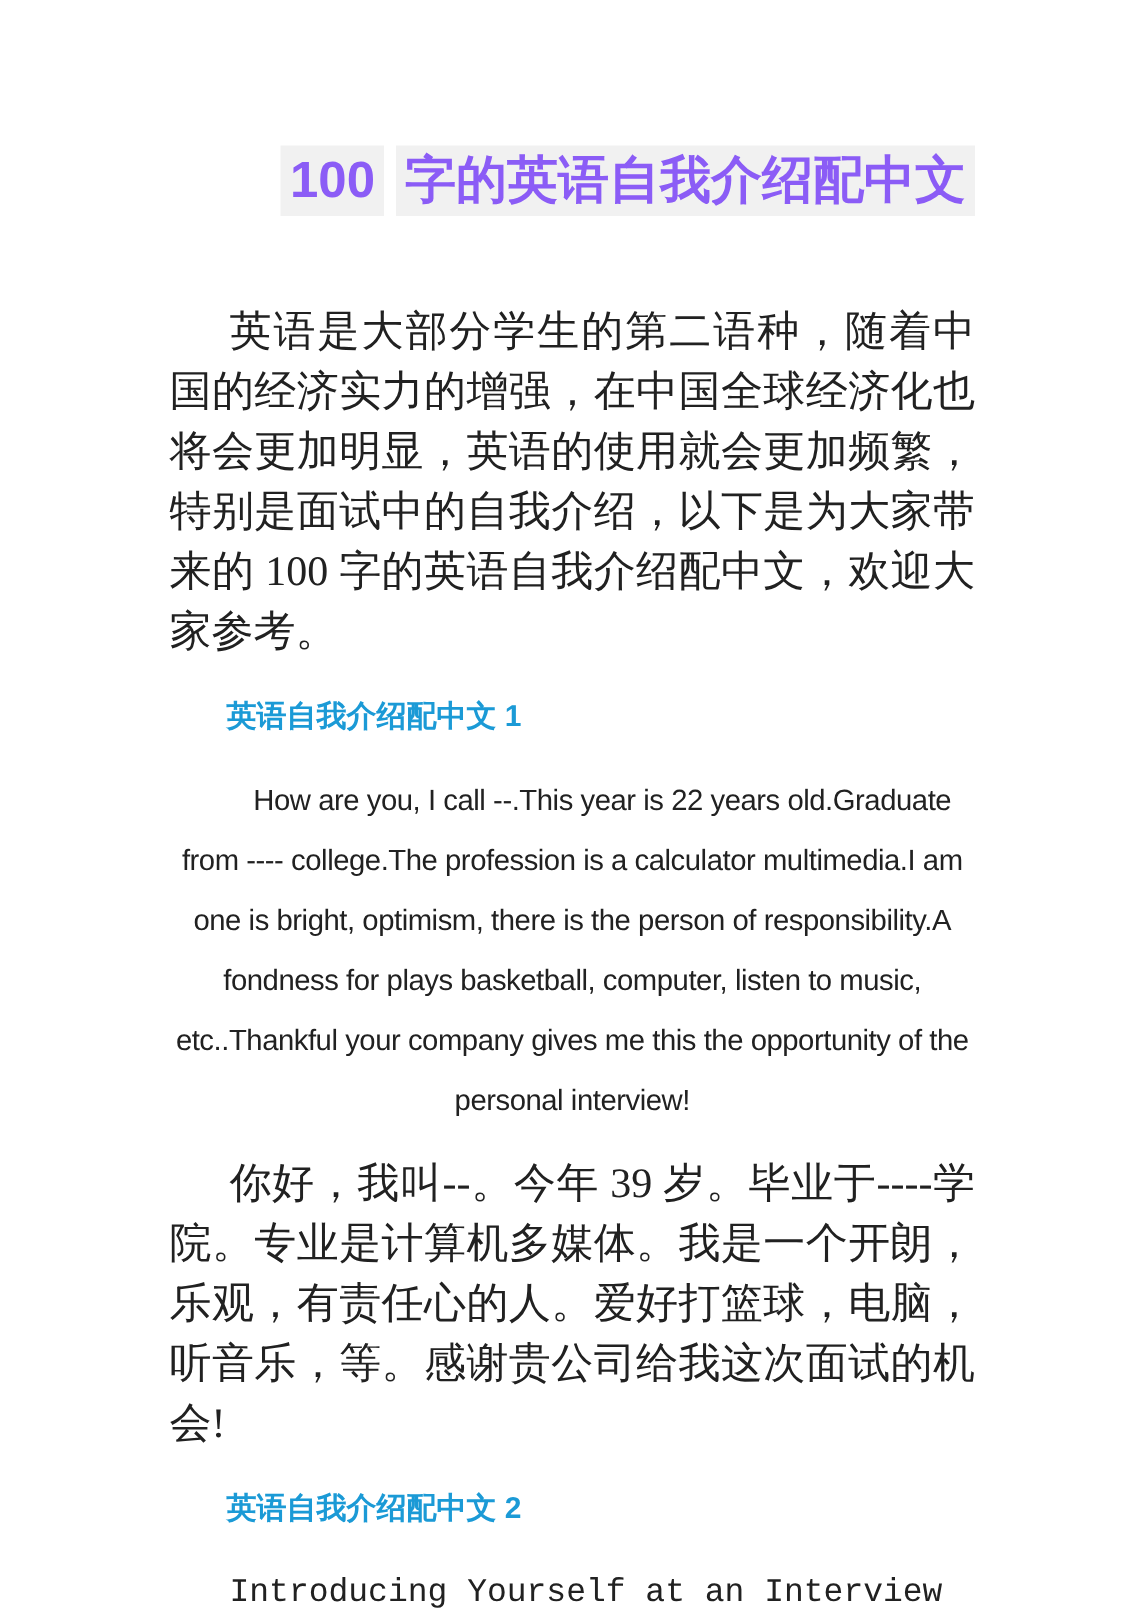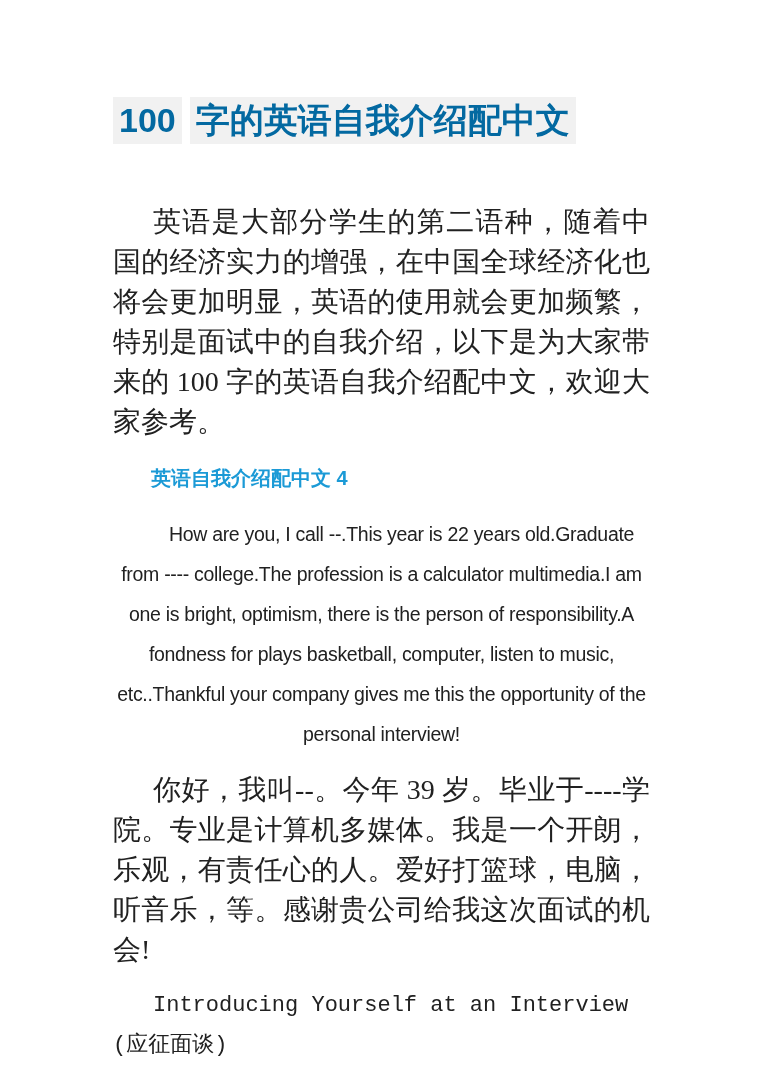--- a/index.html
+++ b/index.html
@@ -13,26 +13,26 @@
     width: 763px;
     height: 1080px;
     background: #ffffff;
     padding: 96px 113px 0 113px;
     overflow: hidden;
     font-family: "Liberation Serif", "DejaVu Serif", serif;
     color: #212121;
   }
   .doc-title {
     margin: 0 0 58px 0;
-    text-align: left;
+    text-align: right;
     font-family: "Liberation Sans", "DejaVu Sans", sans-serif;
     font-weight: bold;
     font-size: 34px;
     line-height: 48px;
-    color: #0369a1;
+    color: #8b5cf6;
     white-space: nowrap;
   }
   .doc-title .hl {
     background: #f1f1f1;
     padding: 4px 6px 5px 6px;
   }
   .doc-title .hl + .hl {
     margin-left: 8px;
   }
   .para {
@@ -65,22 +65,23 @@
 </style>
 </head>
 <body>
 
 <div class="page">
 
   <h1 class="doc-title"><span class="hl">100</span><span class="hl">字的英语自我介绍配中文</span></h1>
 
   <p class="para">英语是大部分学生的第二语种，随着中国的经济实力的增强，在中国全球经济化也将会更加明显，英语的使用就会更加频繁，特别是面试中的自我介绍，以下是为大家带来的 100 字的英语自我介绍配中文，欢迎大家参考。</p>
 
-  <h2 class="sec-heading">英语自我介绍配中文 4</h2>
+  <h2 class="sec-heading">英语自我介绍配中文 1</h2>
 
   <p class="para en">How are you, I call --.This year is 22 years old.Graduate from ---- college.The profession is a calculator multimedia.I am one is bright, optimism, there is the person of responsibility.A fondness for plays basketball, computer, listen to music, etc..Thankful your company gives me this the opportunity of the personal interview!</p>
 
   <p class="para">你好，我叫--。今年 39 岁。毕业于----学院。专业是计算机多媒体。我是一个开朗，乐观，有责任心的人。爱好打篮球，电脑，听音乐，等。感谢贵公司给我这次面试的机会!</p>
 
+  <h2 class="sec-heading">英语自我介绍配中文 2</h2>
 
   <p class="para last-line">Introducing Yourself at an Interview (应征面谈)</p>
 
 </div>
 
 </body></html>

